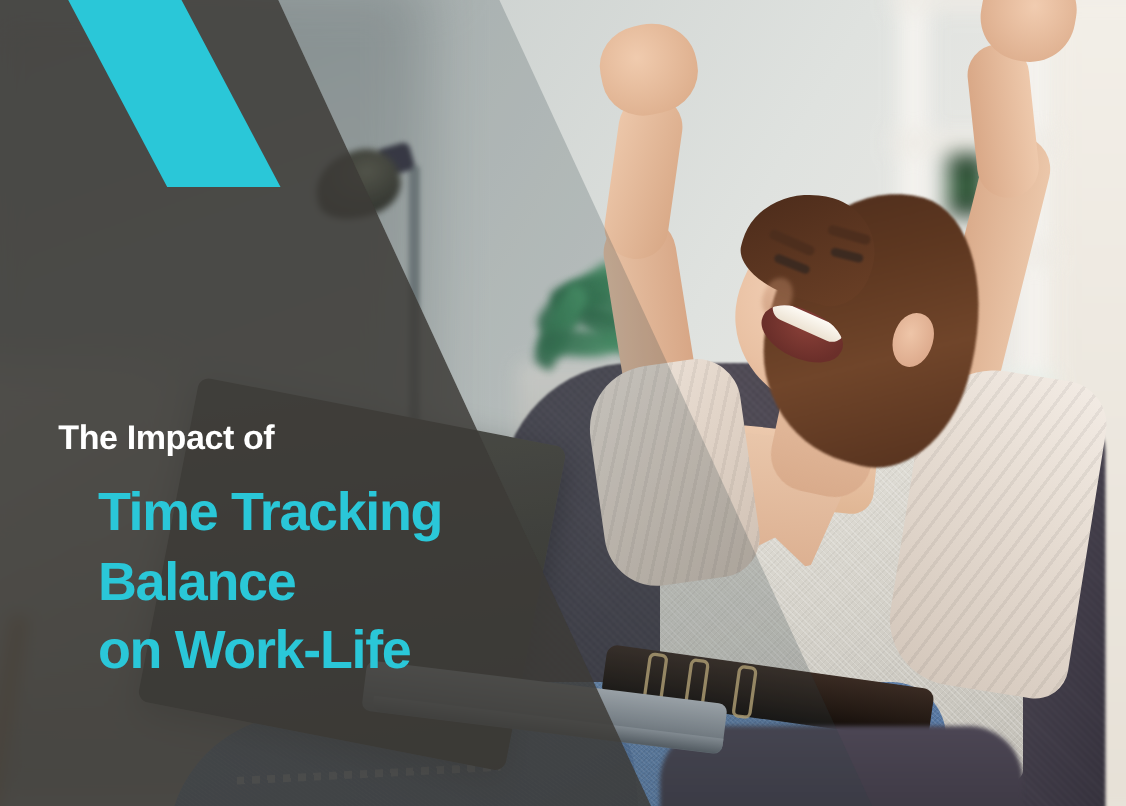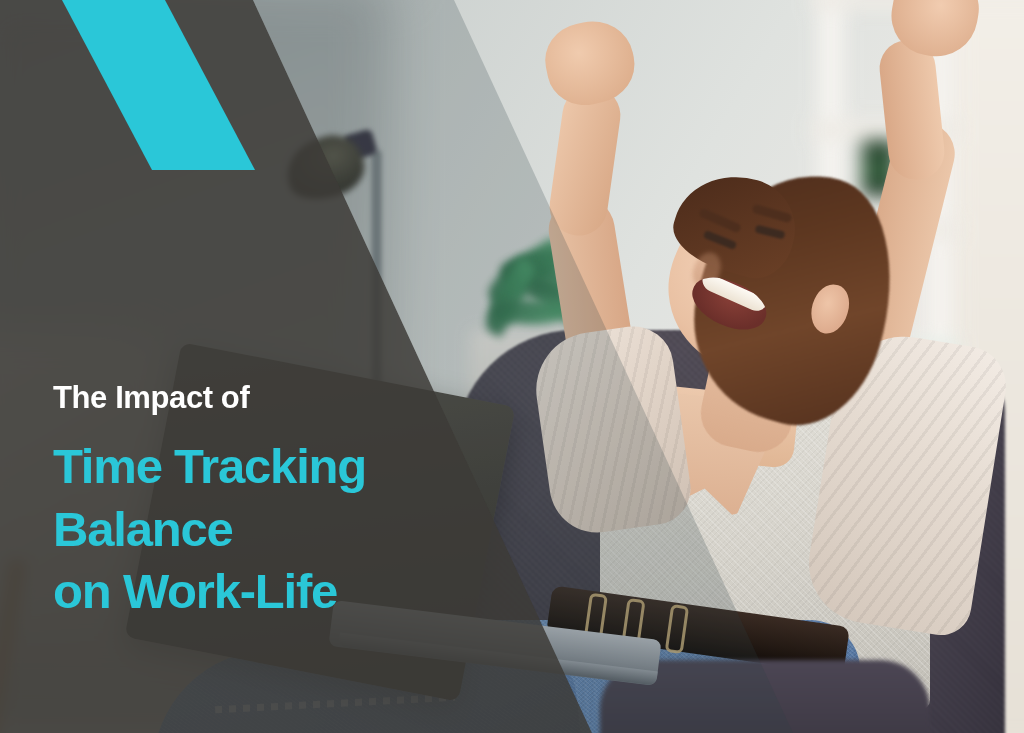--- a/index.html
+++ b/index.html
@@ -371,21 +371,21 @@
   }
   .headline{
     margin:22px 0 0 0;
     font-family:"Liberation Sans",sans-serif;
     font-size:49px;
     font-weight:bold;
     letter-spacing:-1.2px;
     line-height:1.28;
     color:#2ac7d8;
   }
-  .headline .ln{display:block;white-space:nowrap;}
+  .headline .ln{display:block;white-space:nowrap;margin-left:36px;}
 </style>
 </head>
 <body>
 
 <div class="banner">
 
   <div class="photo">
 
     <div class="wall"></div>
     <div class="wall-left"></div>

